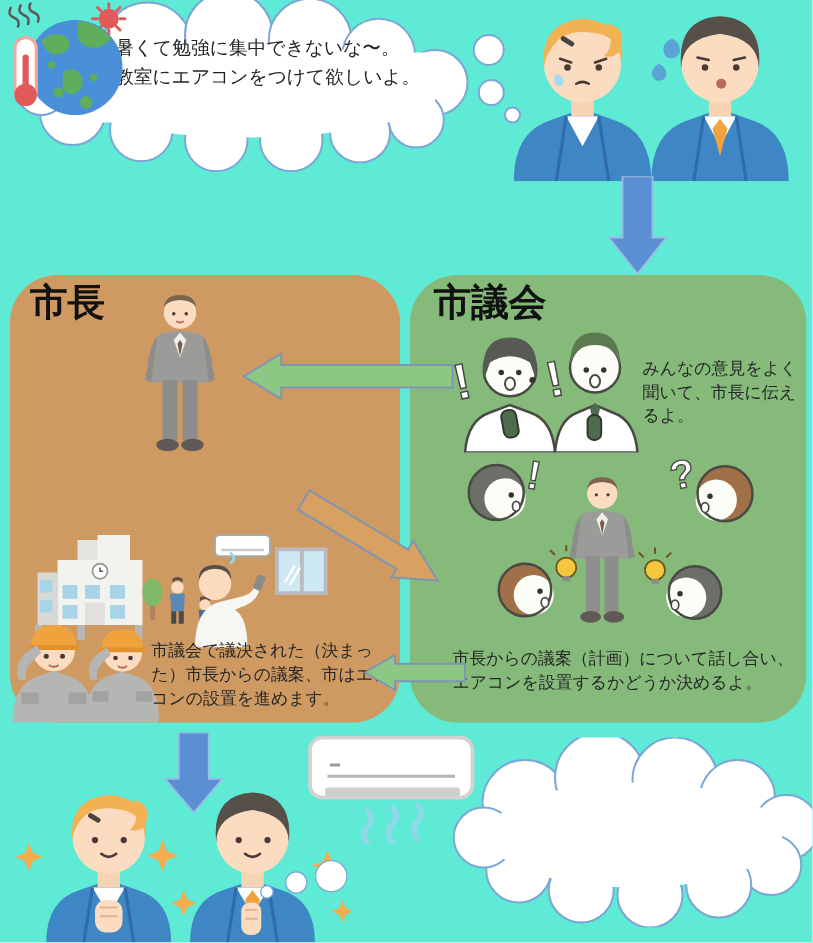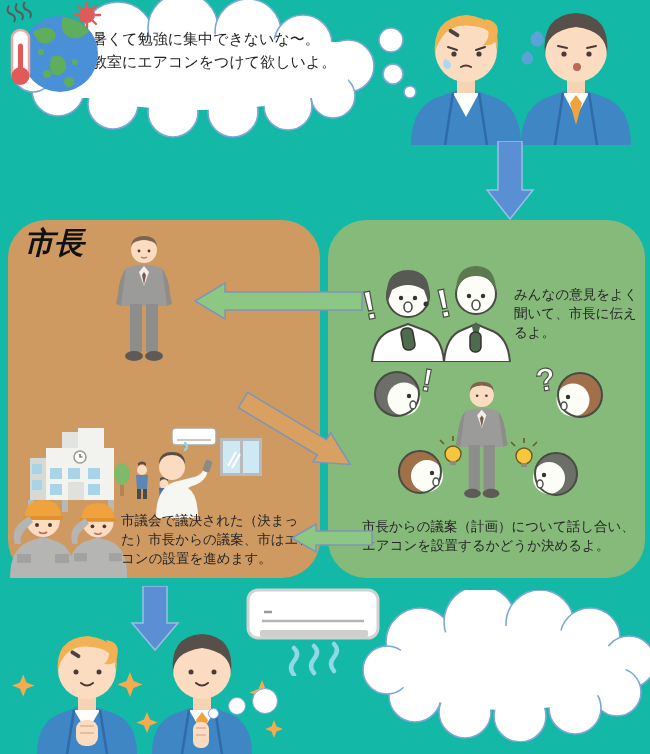--- a/index.html
+++ b/index.html
@@ -1,16 +1,16 @@
 <!DOCTYPE html>
 <html><head>
 <meta charset="utf-8">
 <style>
   html,body{margin:0;padding:0;background:#ffffff;}
-  #stage{position:relative;width:650px;height:754px;overflow:hidden;background:#14b8a6;
+  #stage{position:relative;width:650px;height:754px;overflow:hidden;background:#5eead4;
          font-family:"Liberation Sans","DejaVu Sans",sans-serif;color:#2b2b2b;}
   .abs{position:absolute;}
   .note{white-space:pre-line;line-height:1.42;font-size:13.5px;color:#262626;}
   .bubble-text{white-space:pre-line;line-height:1.5;font-size:15px;color:#222;}
   .box-title{font-size:30px;font-weight:bold;color:#111;line-height:1;}
   .round-box{border-radius:38px;}
   .trail-circle{border:1.5px solid #7ba7d7;border-radius:50%;background:#fff;}
 </style>
 </head>
 <body>
@@ -115,21 +115,21 @@
         <path d="M134,46 q-7,4 -5,10 q2,5 8,3 q5,-3 2,-9 q-2,-3 -5,-4 Z"></path>
       </g>
     </g>
   </svg>
 
   <svg class="abs" style="left:480px;top:141px;" width="60" height="80" viewBox="0 0 60 80">
     <polygon points="18,0 42,0 42,49 53,49 30,78 7,49 18,49" fill="#5b8fd4" stroke="#9abde6" stroke-width="1.5"></polygon>
   </svg>
 
   <div class="abs round-box" style="left:8px;top:220px;width:312px;height:358px;background:#cf9a62;"></div>
-  <div class="abs box-title" style="left:24px;top:228px;font-style:italic;">市長</div>
+  <div class="abs box-title" style="left:24px;top:228px;">市長</div>
 
   <svg class="abs" style="left:112px;top:234px;" width="64" height="130" viewBox="0 0 64 130">
     <circle cx="32" cy="16" r="13" fill="#fbdcc0"></circle>
     <path d="M19,14 Q19,2 32,2 Q45,2 45,14 Q45,7 32,6 Q19,7 19,14 Z" fill="#7d6450"></path>
     <circle cx="27" cy="17" r="1.4" fill="#4a3a35"></circle>
       <circle cx="37" cy="17" r="1.4" fill="#4a3a35"></circle>
     <path d="M29,23 q3,2 6,0" stroke="#b96a5a" stroke-width="1.4" fill="none"></path>
     <path d="M14,34 Q32,27 50,34 L55,72 L9,72 Z" fill="#9b9b99"></path>
     <path d="M32,32 l-5,6 l5,14 l5,-14 Z" fill="#efefec"></path>
     <path d="M32,38 l-2,3 l2,10 l2,-10 Z" fill="#7a5a48"></path>
@@ -224,20 +224,21 @@
       <path d="M34,40 q4,3 8,0" stroke="#b96a5a" stroke-width="1.6" fill="none"></path>
       <path d="M10,52 Q6,38 16,30 L24,24 L28,30 L20,38 Q14,44 16,52 Z" fill="#b5b5b3"></path>
     </g>
   </svg>
 
   <div class="abs note" style="left:121px;top:511px;width:200px;">市議会で議決された（決まっ
 た）市長からの議案、市はエア
 コンの設置を進めます。</div>
 
   <div class="abs round-box" style="left:328px;top:220px;width:317px;height:358px;background:#85ba7a;"></div>
+  <div class="abs box-title" style="left:347px;top:228px;">市議会</div>
 
   <svg class="abs" style="left:352px;top:258px;" width="162" height="104" viewBox="0 0 162 104">
     <g>
       <text x="14" y="62" font-size="40" font-weight="bold" fill="#ffffff" stroke="#4a4a45" stroke-width="1.2" transform="rotate(-12 14 62)">!</text>
     </g>
     <g>
       <path d="M20,104 Q22,78 40,72 L56,66 L72,72 Q90,78 92,104 Z" fill="#ffffff" stroke="#4a4a45" stroke-width="2"></path>
       <circle cx="56" cy="38" r="21" fill="#fdfdf8" stroke="#4a4a45" stroke-width="2"></circle>
       <path d="M35,46 Q31,12 56,12 Q81,12 77,46 L72,32 Q56,22 40,32 Z" fill="#565a52"></path>
       <circle cx="49" cy="40" r="2.2" fill="#33332f"></circle>

